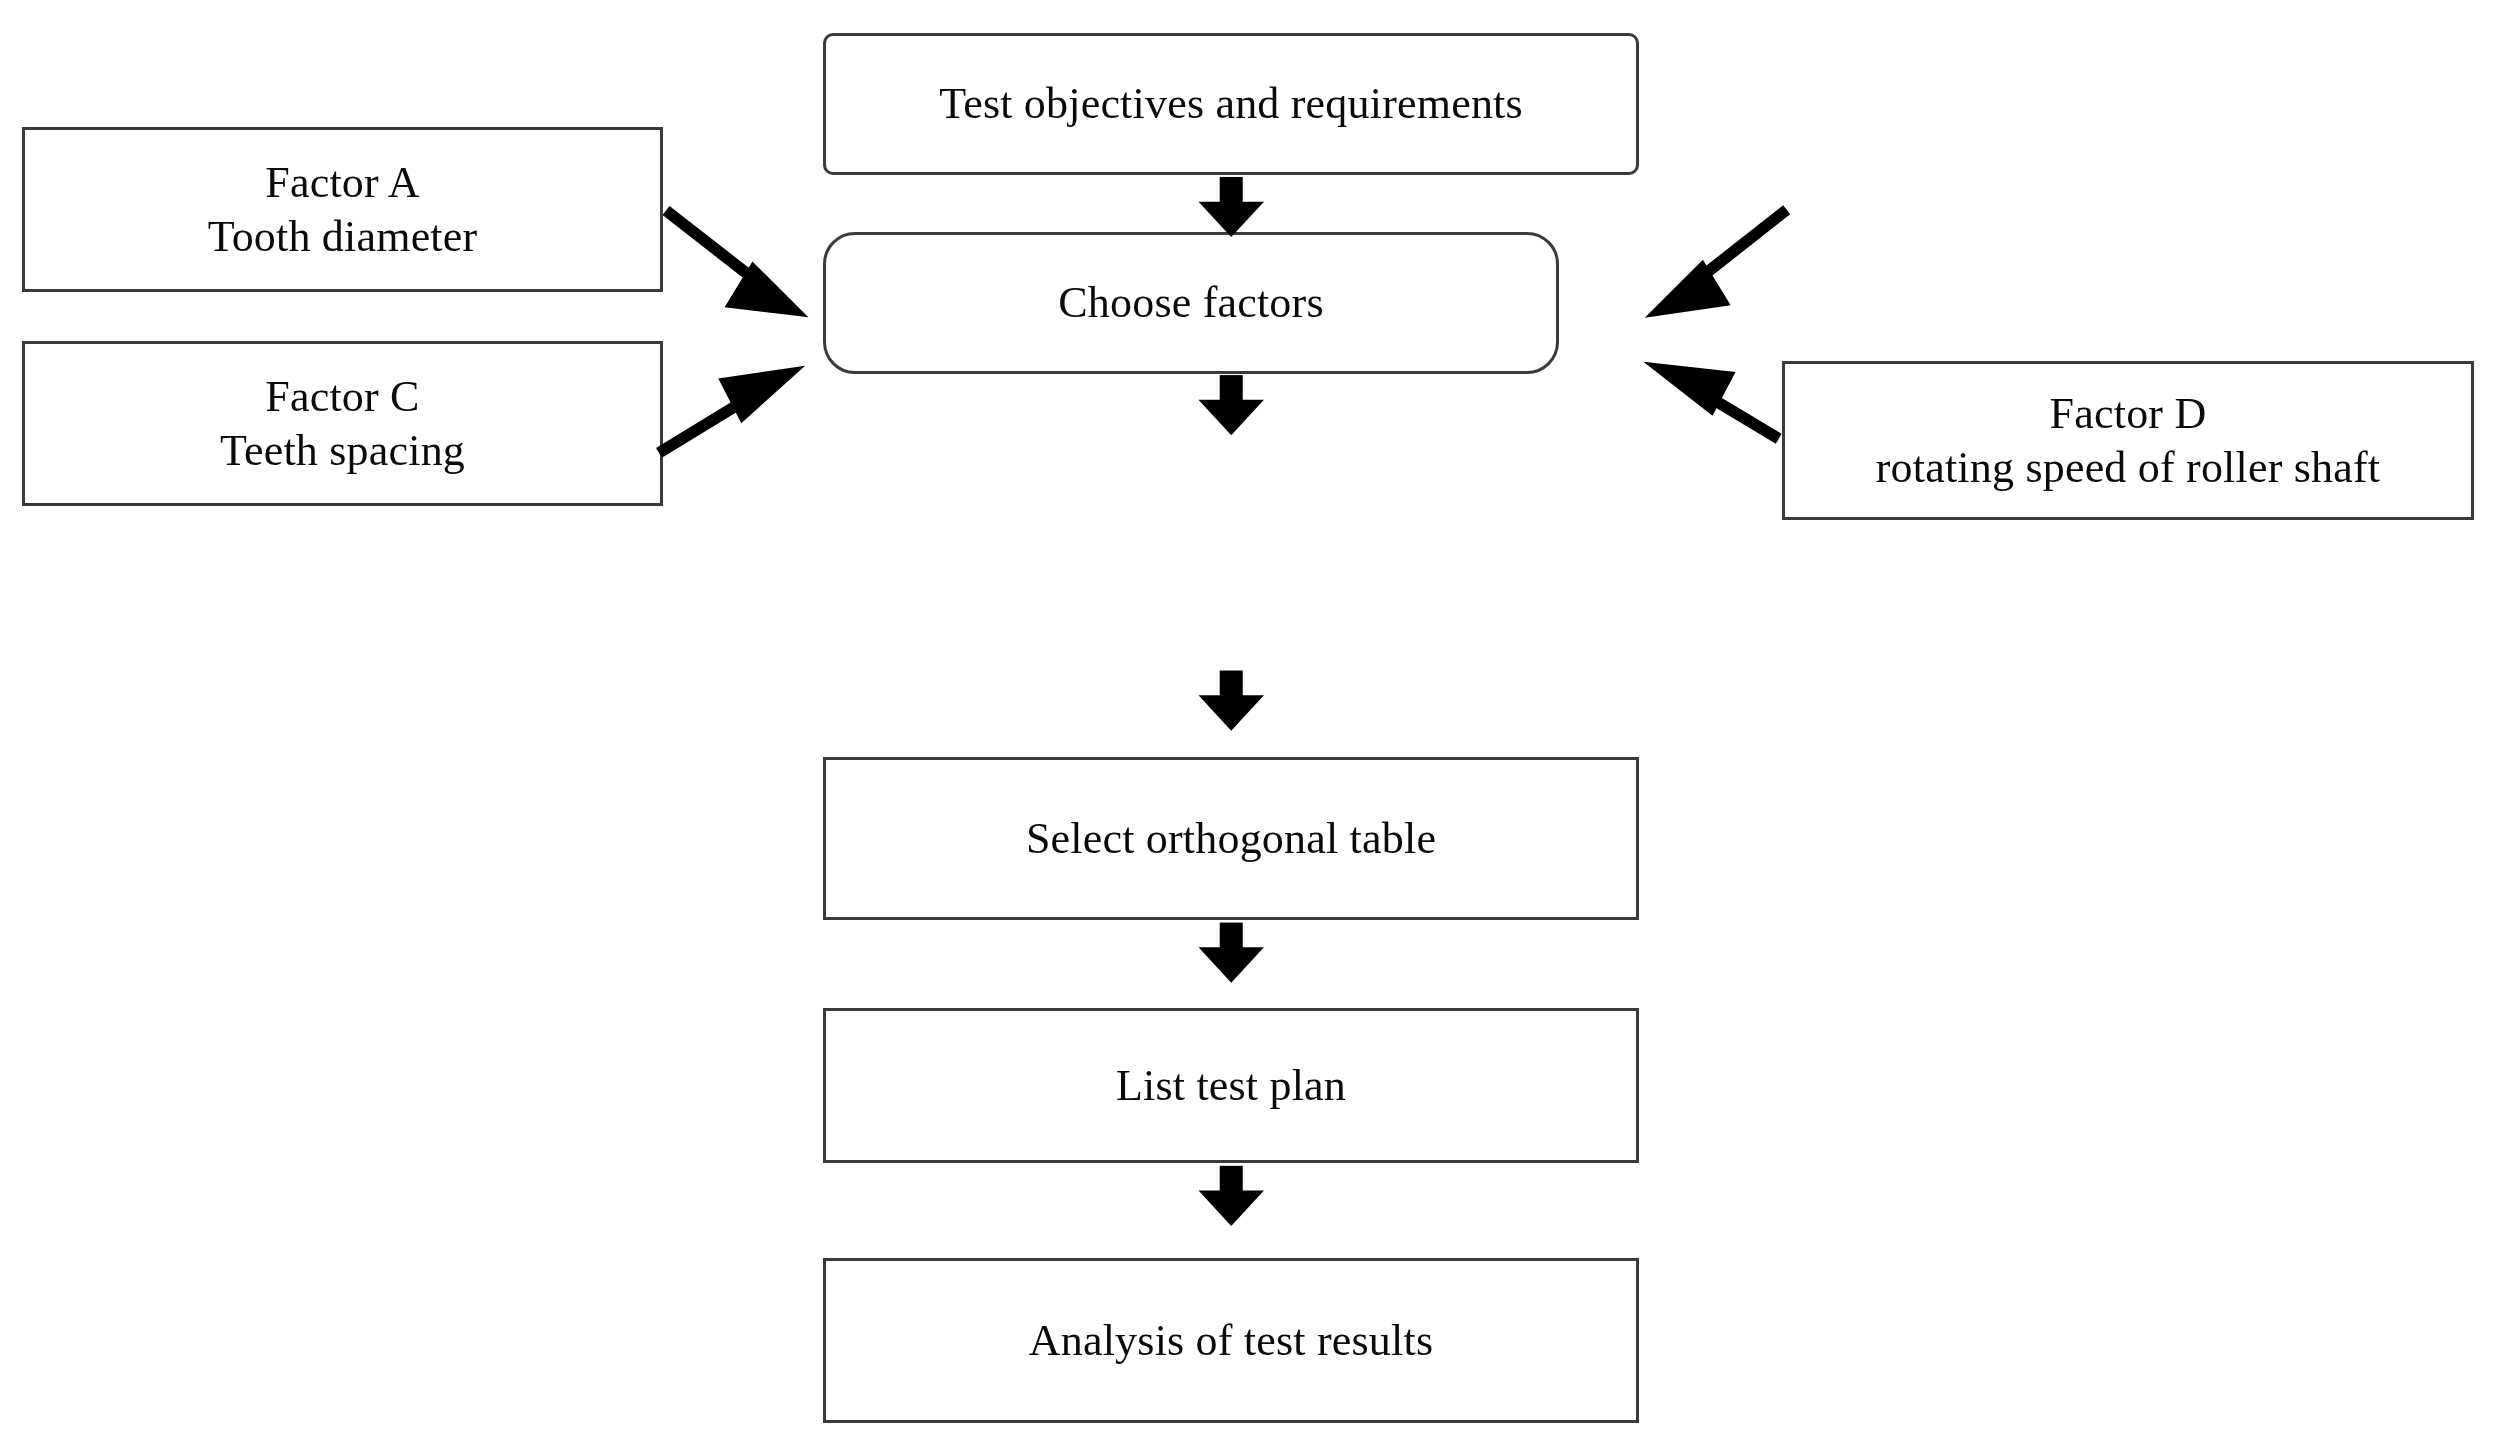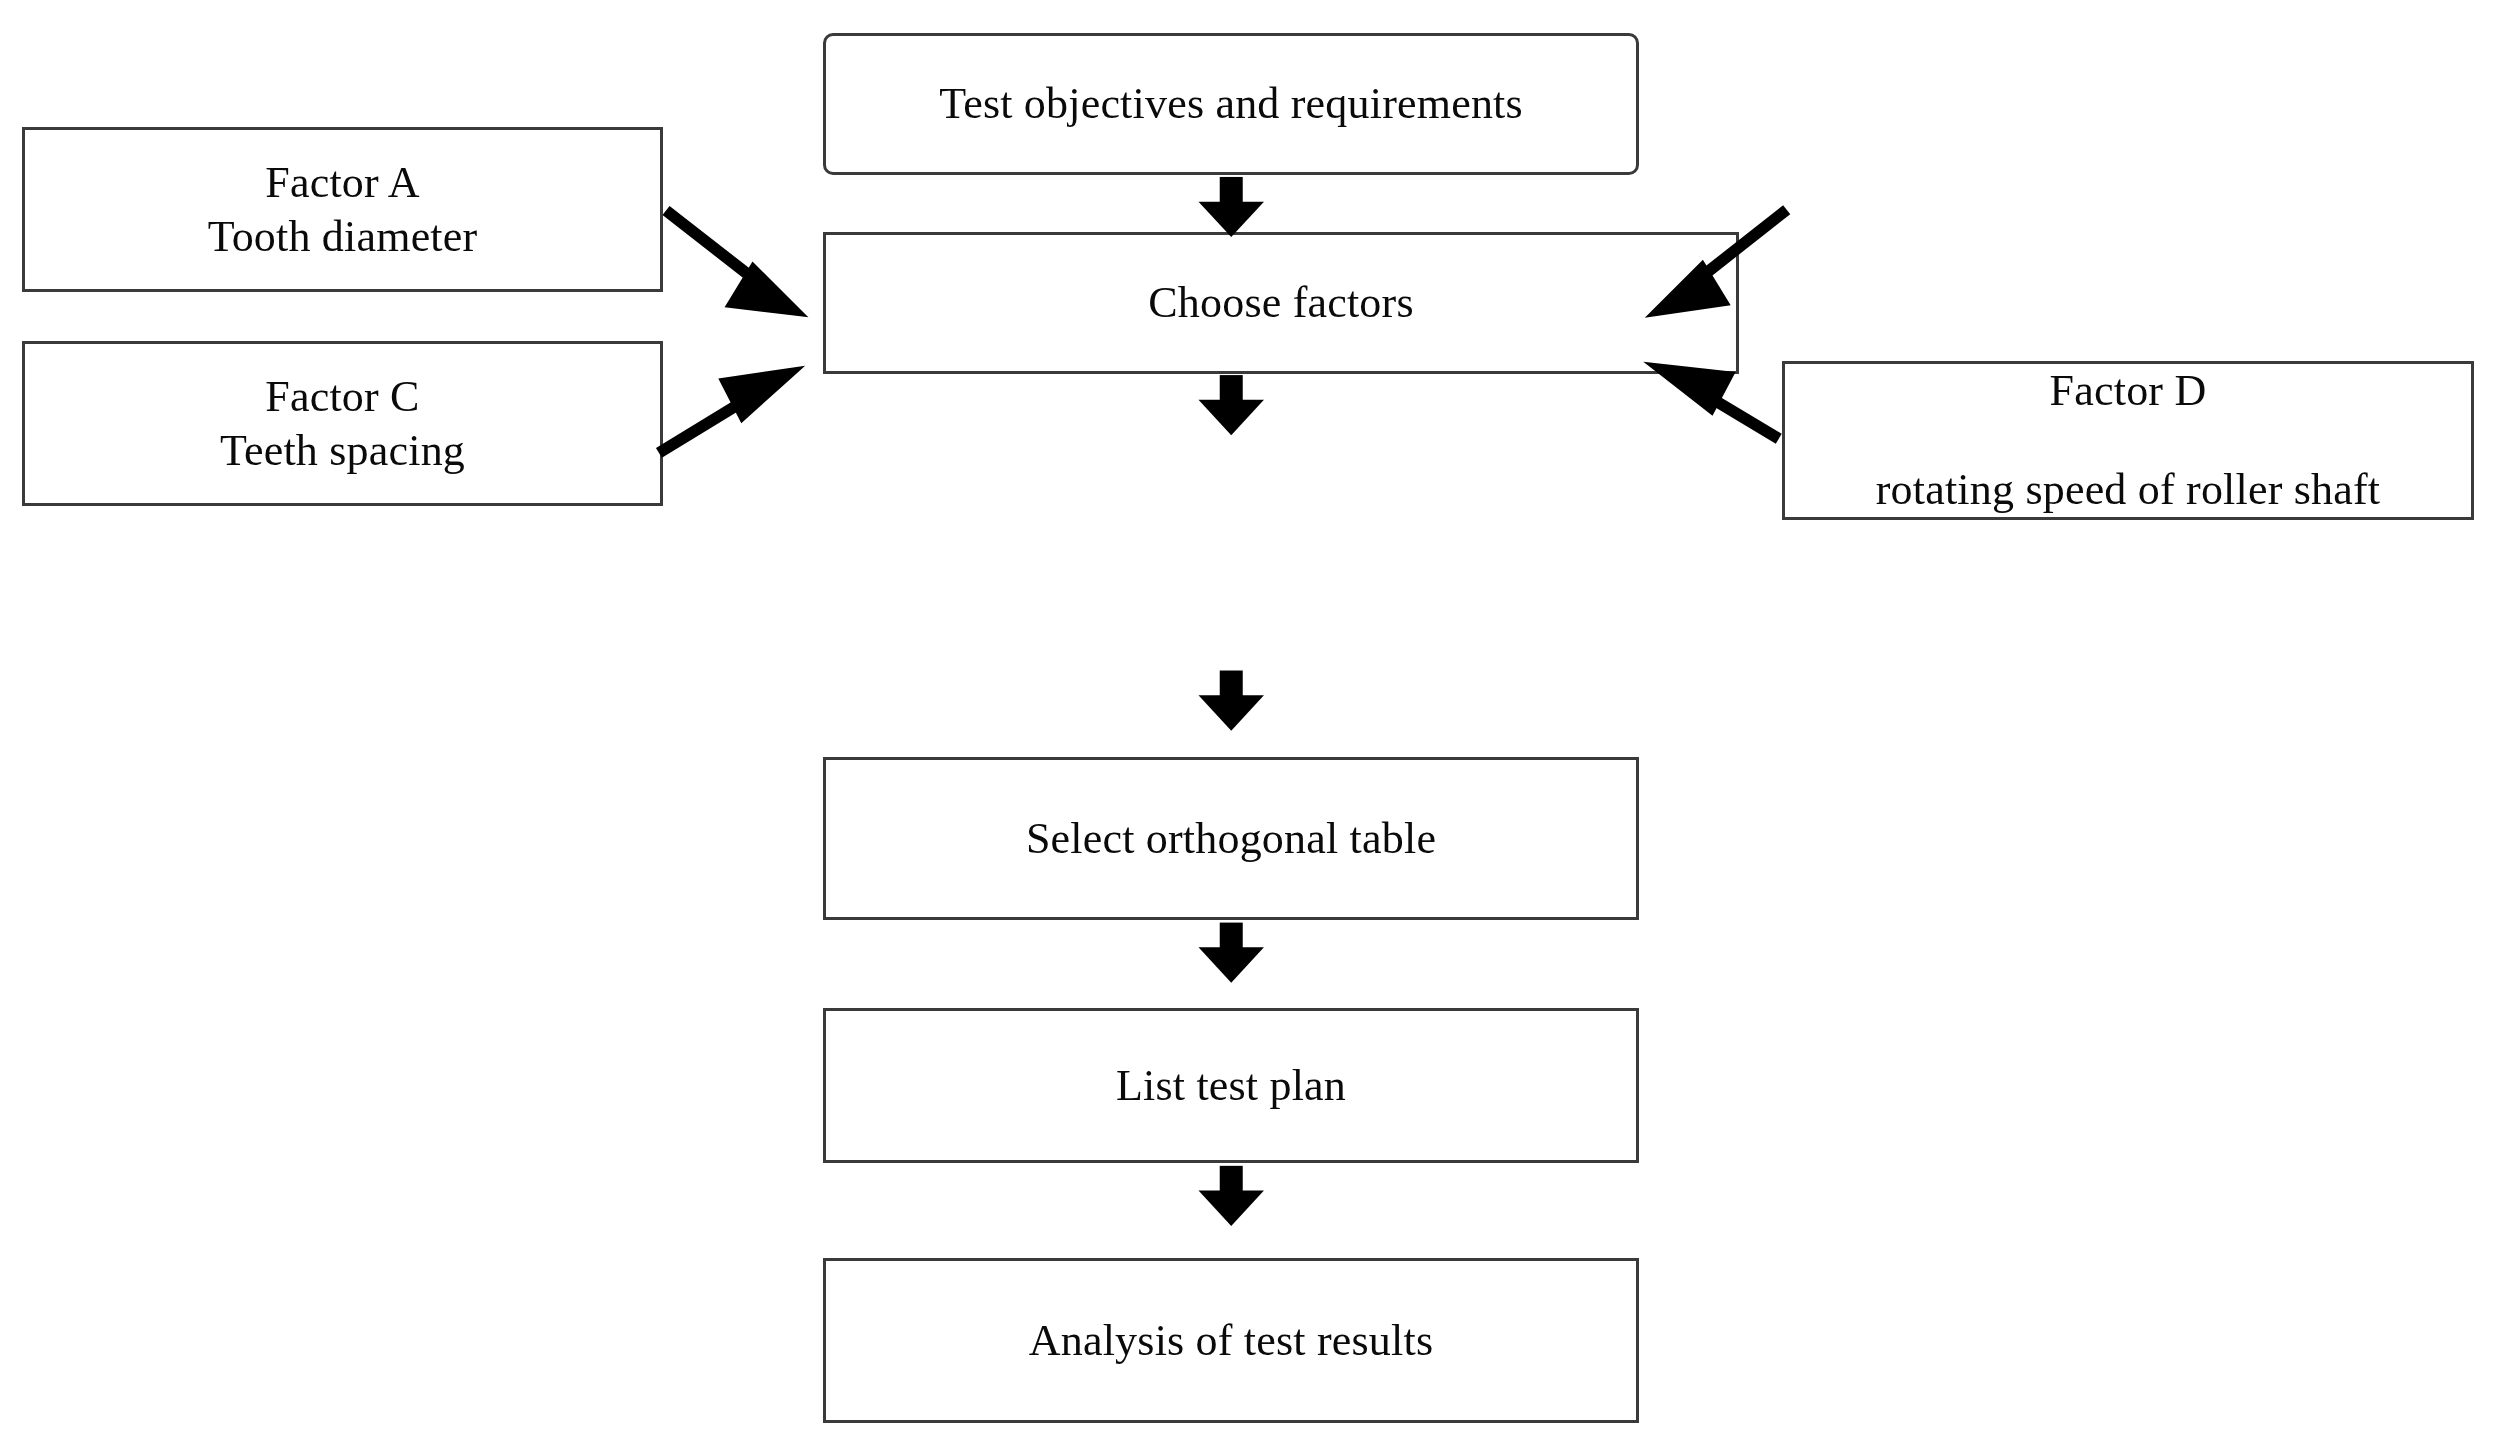--- a/index.html
+++ b/index.html
@@ -45,21 +45,21 @@
 </style>
 </head>
 <body>
 
 <div id="canvas">
 
   <div class="node" style="left:823px; top:33px; width:816px; height:142px;border-radius:10px;">
     <span class="line">Test objectives and requirements</span>
   </div>
 
-  <div class="node" style="left:823px; top:232px; width:916px; height:142px;">
+  <div class="node" style="left:823px; top:232px; width:736px; height:142px;border-radius:32px;">
     <span class="line">Choose factors</span>
   </div>
 
 
   <div class="node" style="left:823px; top:757px; width:816px; height:163px;">
     <span class="line">Select orthogonal table</span>
   </div>
 
   <div class="node" style="left:823px; top:1008px; width:816px; height:155px;">
     <span class="line">List test plan</span>
@@ -73,21 +73,21 @@
     <span class="line">Factor A</span>
     <span class="line">Tooth diameter</span>
   </div>
 
   <div class="node" style="left:22px; top:341px; width:641px; height:165px;">
     <span class="line">Factor C</span>
     <span class="line">Teeth spacing</span>
   </div>
 
 
-  <div class="node" style="left:1782px; top:361px; width:692px; height:159px;justify-content:space-between;">
+  <div class="node" style="left:1782px; top:361px; width:692px; height:159px;">
     <span class="line">Factor D</span>
     <span class="line">rotating speed of roller shaft</span>
   </div>
 
   <svg class="arrow-layer" viewBox="0 0 2840 1646" xmlns="http://www.w3.org/2000/svg">
 
     <g fill="#000000" stroke="none">
 
       <g>
         <rect x="1379" y="200" width="26" height="35"></rect>

